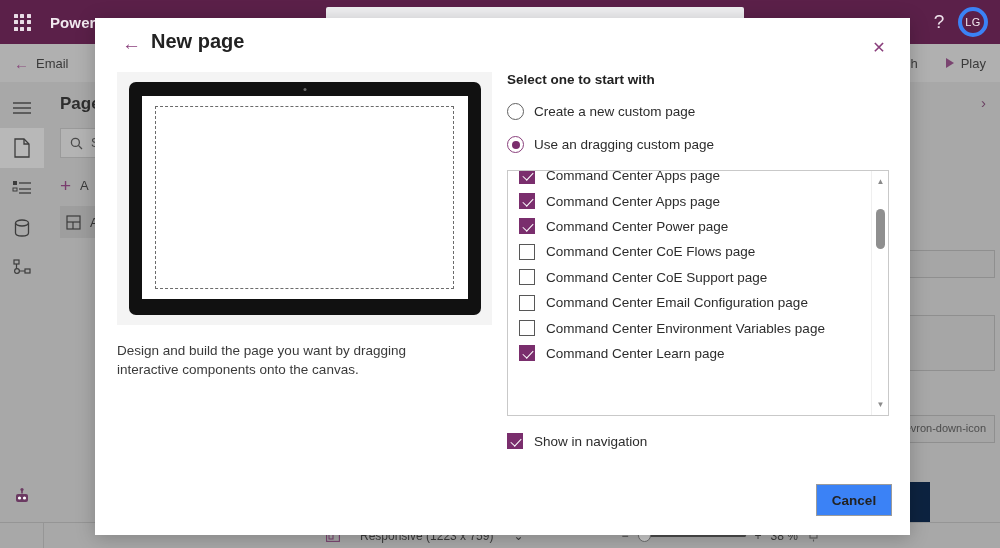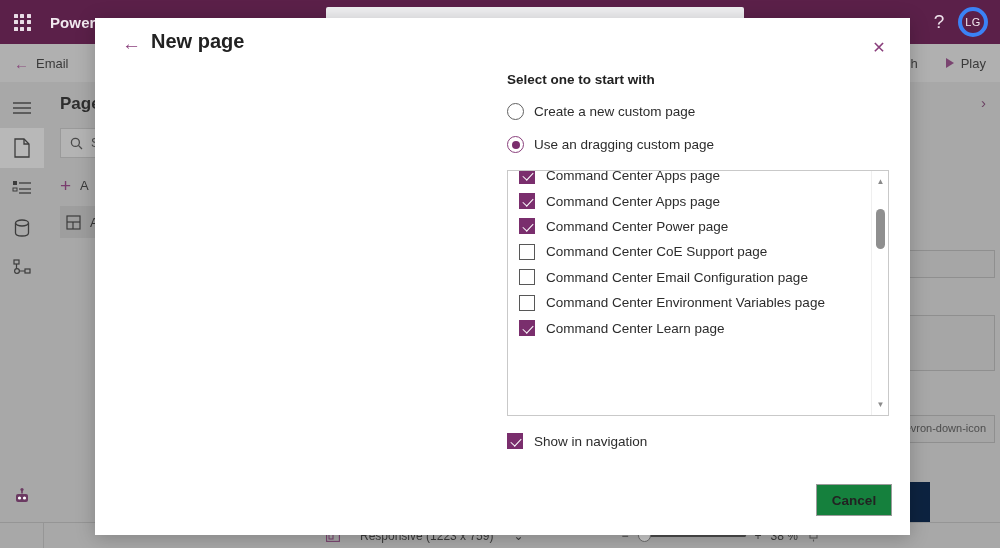--- a/index.html
+++ b/index.html
@@ -132,21 +132,21 @@
   .sb-arrow { position: absolute; left: 0; width: 17px; height: 17px; display: flex; align-items: center; justify-content: center; color: #8a8a8a; font-size: 8px; }
   .sb-arrow.up { top: 2px; }
   .sb-arrow.dn { bottom: 2px; }
   .sb-thumb { position: absolute; left: 4px; top: 38px; width: 9px; height: 40px; background: #8f8f8f; border-radius: 5px; }
 
   .shownav { margin-top: 17px; display: flex; align-items: center; gap: 11px; font-size: 13.5px; color: #2c2c2c; }
 
   .m-actions { position: absolute; right: 18px; bottom: 19px; display: flex; gap: 12px; }
   .btn { height: 32px; min-width: 76px; font-size: 13.5px; font-weight: 600; border: 1px solid transparent; display: flex; align-items: center; justify-content: center; }
   .btn-pri { background: #7a2e6d; color: #fff; }
-  .btn-sec { background: #15803d; color: #222; border-color: #9b9b9b; }
+  .btn-sec { background: #3b82f6; color: #222; border-color: #9b9b9b; }
 </style>
 </head>
 <body>
 
 <div id="root">
 
   <div class="bg-layer">
 
     <div class="topbar">
       <div class="waffle">
@@ -300,20 +300,31 @@
 
   <div class="scrim"></div>
   <div class="modal">
 
     <div class="m-head">
       <div class="m-back">←</div>
       <div class="m-title">New page</div>
       <div class="m-close">✕</div>
     </div>
 
+    <div class="m-left">
+      <div class="device">
+        <div class="bezel">
+          <div class="cam"></div>
+          <div class="screen">
+            <div class="dashed"></div>
+          </div>
+        </div>
+      </div>
+      <div class="m-desc">Design and build the page you want by dragging interactive components onto the canvas.</div>
+    </div>
 
     <div class="m-right">
       <div class="sel-label">Select one to start with</div>
 
       <div class="radio-row">
         <span class="radio"></span>
         <span>Create a new custom page</span>
       </div>
       <div class="radio-row">
         <span class="radio on"></span>
@@ -326,20 +337,24 @@
               <span class="cbx on"></span>
               <span>Command Center Apps page</span>
             </div>
           <div class="li">
               <span class="cbx on"></span>
               <span>Command Center Apps page</span>
             </div>
           <div class="li">
               <span class="cbx on"></span>
               <span>Command Center Power page</span>
+            </div>
+          <div class="li">
+              <span class="cbx"></span>
+              <span>Command Center CoE Flows page</span>
             </div>
           <div class="li">
               <span class="cbx"></span>
               <span>Command Center CoE Support page</span>
             </div>
           <div class="li">
               <span class="cbx"></span>
               <span>Command Center Email Configuration page</span>
             </div>
           <div class="li">

